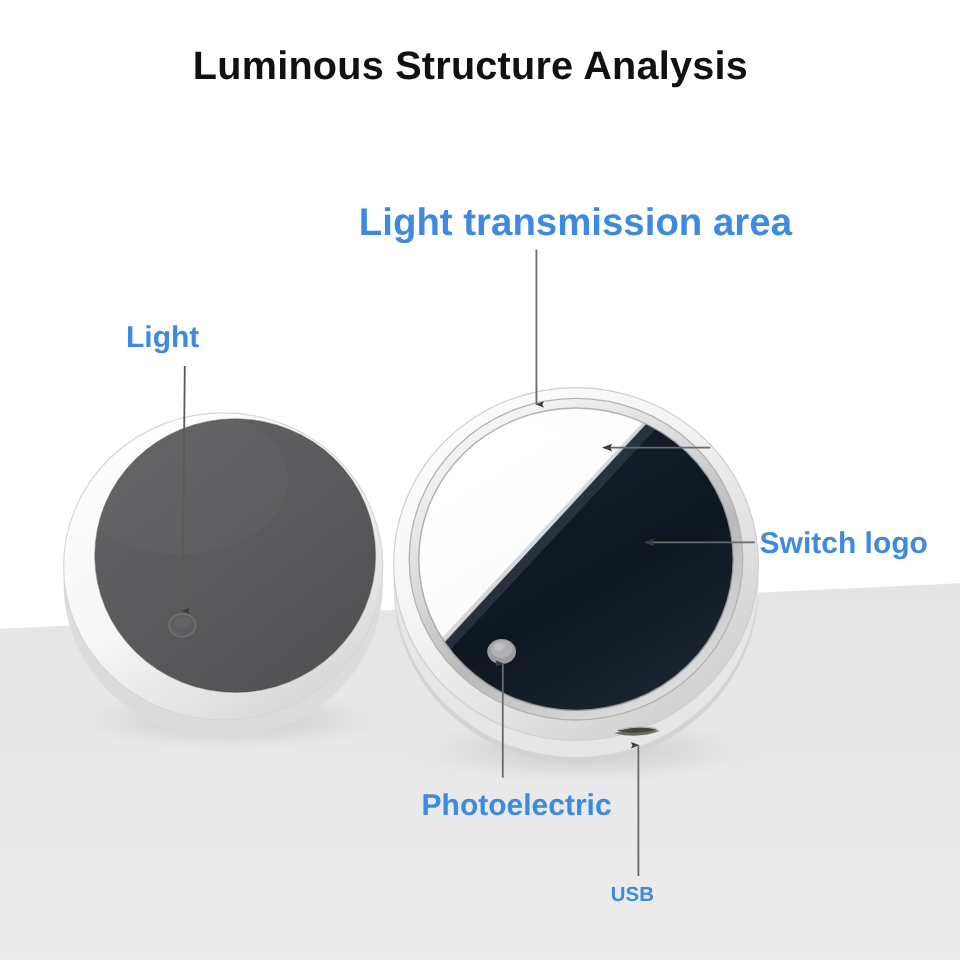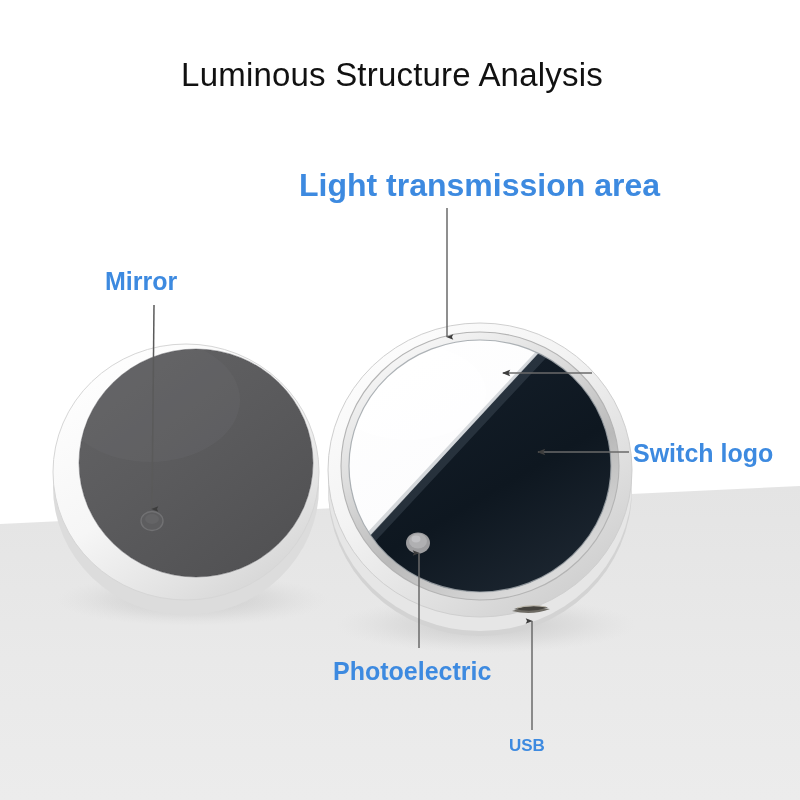--- a/index.html
+++ b/index.html
@@ -21,44 +21,44 @@
   .bg-surface {
     position: absolute;
     left: 0; top: 0;
     width: 800px; height: 800px;
   }
 
   
   .title {
     position: absolute;
     left: 0;
-    top: 56px;
+    top: 36px;
     width: 784px;
     text-align: center;
     font-size: 33px;
-    font-weight: normal;
+    font-weight: bold;
     color: #111111;
     letter-spacing: 0.2px;
   }
 
   
   .label {
     position: absolute;
     font-weight: bold;
     color: #3d8ae0;
     white-space: nowrap;
     line-height: 1.22;
   }
   .label-lta   { left: 299px; top: 166px; font-size: 32px; }
   .label-switch{ left: 105px; top: 266px; font-size: 25px; }
   .label-mirror{ left: 596px; top: 360px; font-size: 25px; }
   .label-logo  { left: 633px; top: 438px; font-size: 25px; }
   .label-sensor{
     left: 333px; top: 656px; font-size: 25px;
-    width: 195px; white-space: normal;
+    width: 195px; text-align: center; white-space: normal;
   }
   .label-sensor .l2 { display: block; }
   .label-usb   { left: 509px; top: 736px; font-size: 17px; }
 
   
   .product-layer {
     position: absolute;
     left: 0; top: 0;
     width: 800px; height: 800px;
   }
@@ -226,21 +226,21 @@
 
     <path d="M419,648 L419,553" stroke="#6a6a6a" stroke-width="1.5" fill="none" marker-end="url(#arrowDown)"></path>
 
     <path d="M532,730 L532,621" stroke="#6a6a6a" stroke-width="1.5" fill="none" marker-end="url(#arrowDown)"></path>
   </svg>
 
   <div class="title">Luminous Structure Analysis</div>
 
   <div class="label label-lta">Light transmission area</div>
 
-  <div class="label label-switch">Mirror</div>
+  <div class="label label-switch">Light</div>
 
 
   <div class="label label-logo">Switch logo</div>
 
   <div class="label label-sensor">
     <span class="l1">Photoelectric</span>
   </div>
 
   <div class="label label-usb">USB</div>
 

